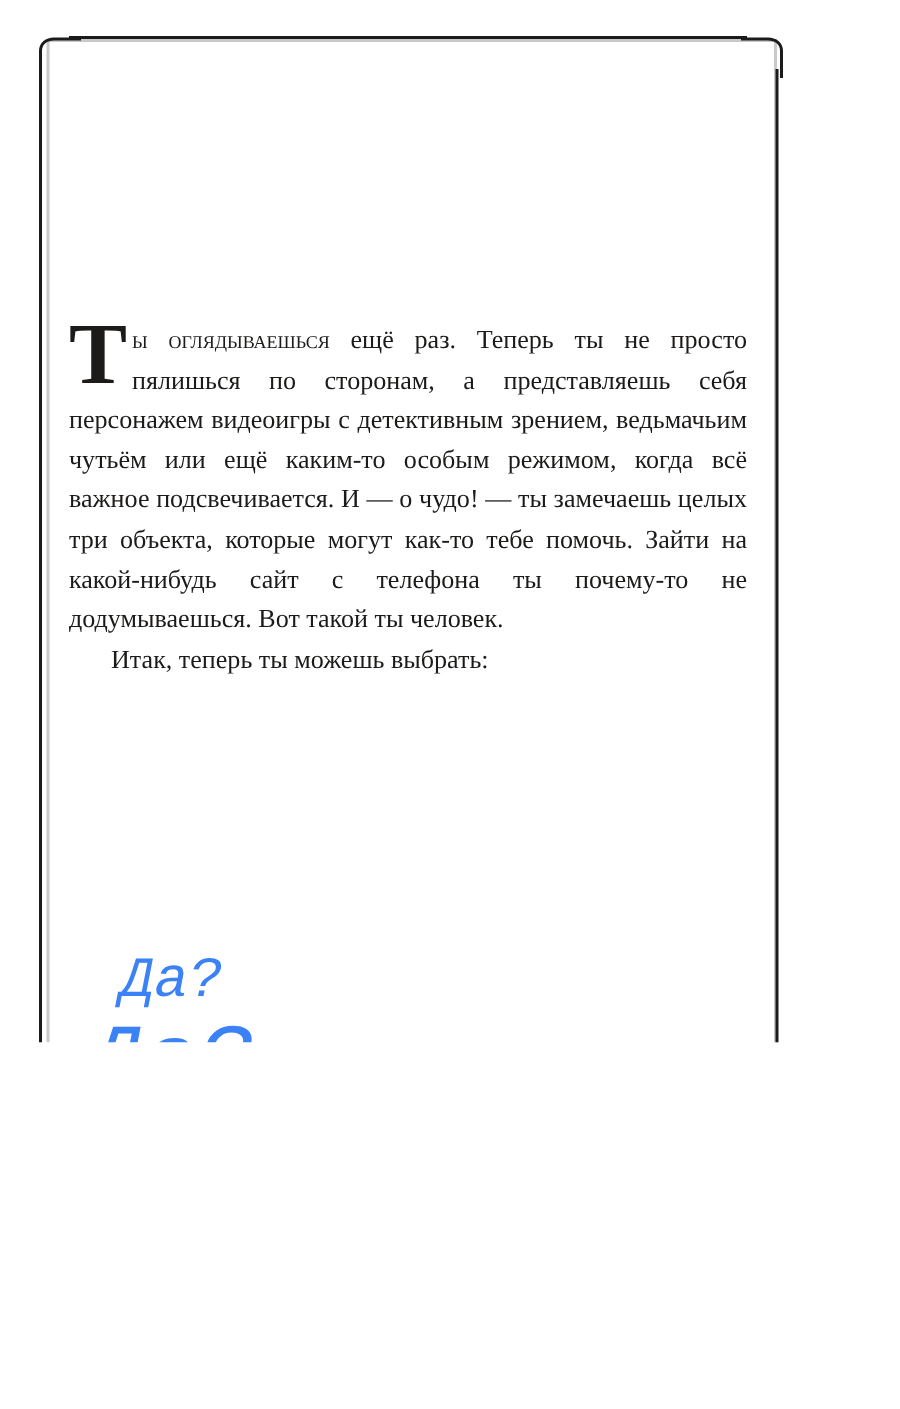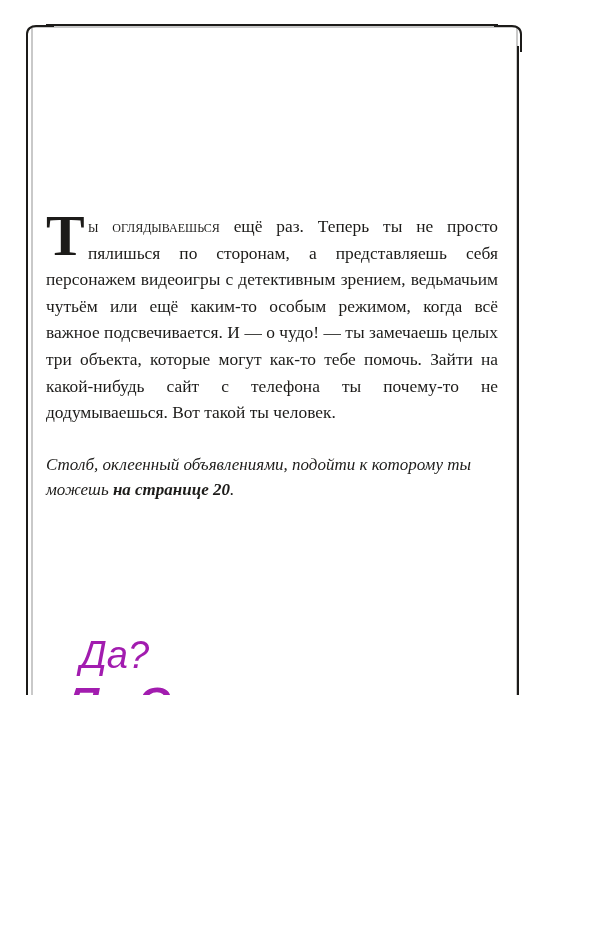--- a/index.html
+++ b/index.html
@@ -131,23 +131,23 @@
   .choice b {
     font-weight: 700;
     font-style: italic;
   }
   .choice-gap { height: 26px; }
 
   
   .da-layer {
     position: absolute;
     z-index: 6;
-    font-family: Liberation Sans, sans-serif;
+    font-family: Liberation Mono, monospace;
     font-style: italic;
-    color: #a21caf;
+    color: #3b82f6;
     white-space: nowrap;
     line-height: 1;
   }
 </style>
 </head>
 <body>
 
 <div id="page">
 
   <div class="frame-shadow"></div>
@@ -164,24 +164,24 @@
   <div class="corner corner-tr">
     <svg width="32" height="32" viewBox="0 0 32 32">
       <path d="M0,6 L18,6 C23,6 27,9 27,14 L27,32" fill="none" stroke="#1c1b19" stroke-width="2"></path>
     </svg>
   </div>
 
   <div class="content">
 
     <p class="body-par first"><span>Т</span><span class="smallcaps">ы оглядываешься</span><span> ещё раз. Теперь ты не просто пялишься по сторонам, а представляешь себя персонажем видеоигры с детективным зрением, ведьмачьим чутьём или ещё каким-то особым режимом, когда всё важное подсвечивается. И — о чудо! — ты замечаешь целых три объекта, которые могут как-то тебе помочь. Зайти на какой-нибудь сайт с телефона ты почему-то не додумываешься. Вот такой ты человек.</span></p>
 
+    <p class="body-par par-indent">Итак, теперь ты можешь выбрать:</p>
 
     <div class="choice-gap"></div>
 
-    <p class="choice"><span>Столб, оклеенный объявлениями, подойти к которому ты можешь </span><b>на странице 20</b><span>.</span></p>
 
     <div class="choice-gap"></div>
 
 
     <div class="choice-gap"></div>
 
 
   </div>
 
   <div class="da-layer" style="left: 80px; top: 636px; font-size: 38px;">Да?</div>

